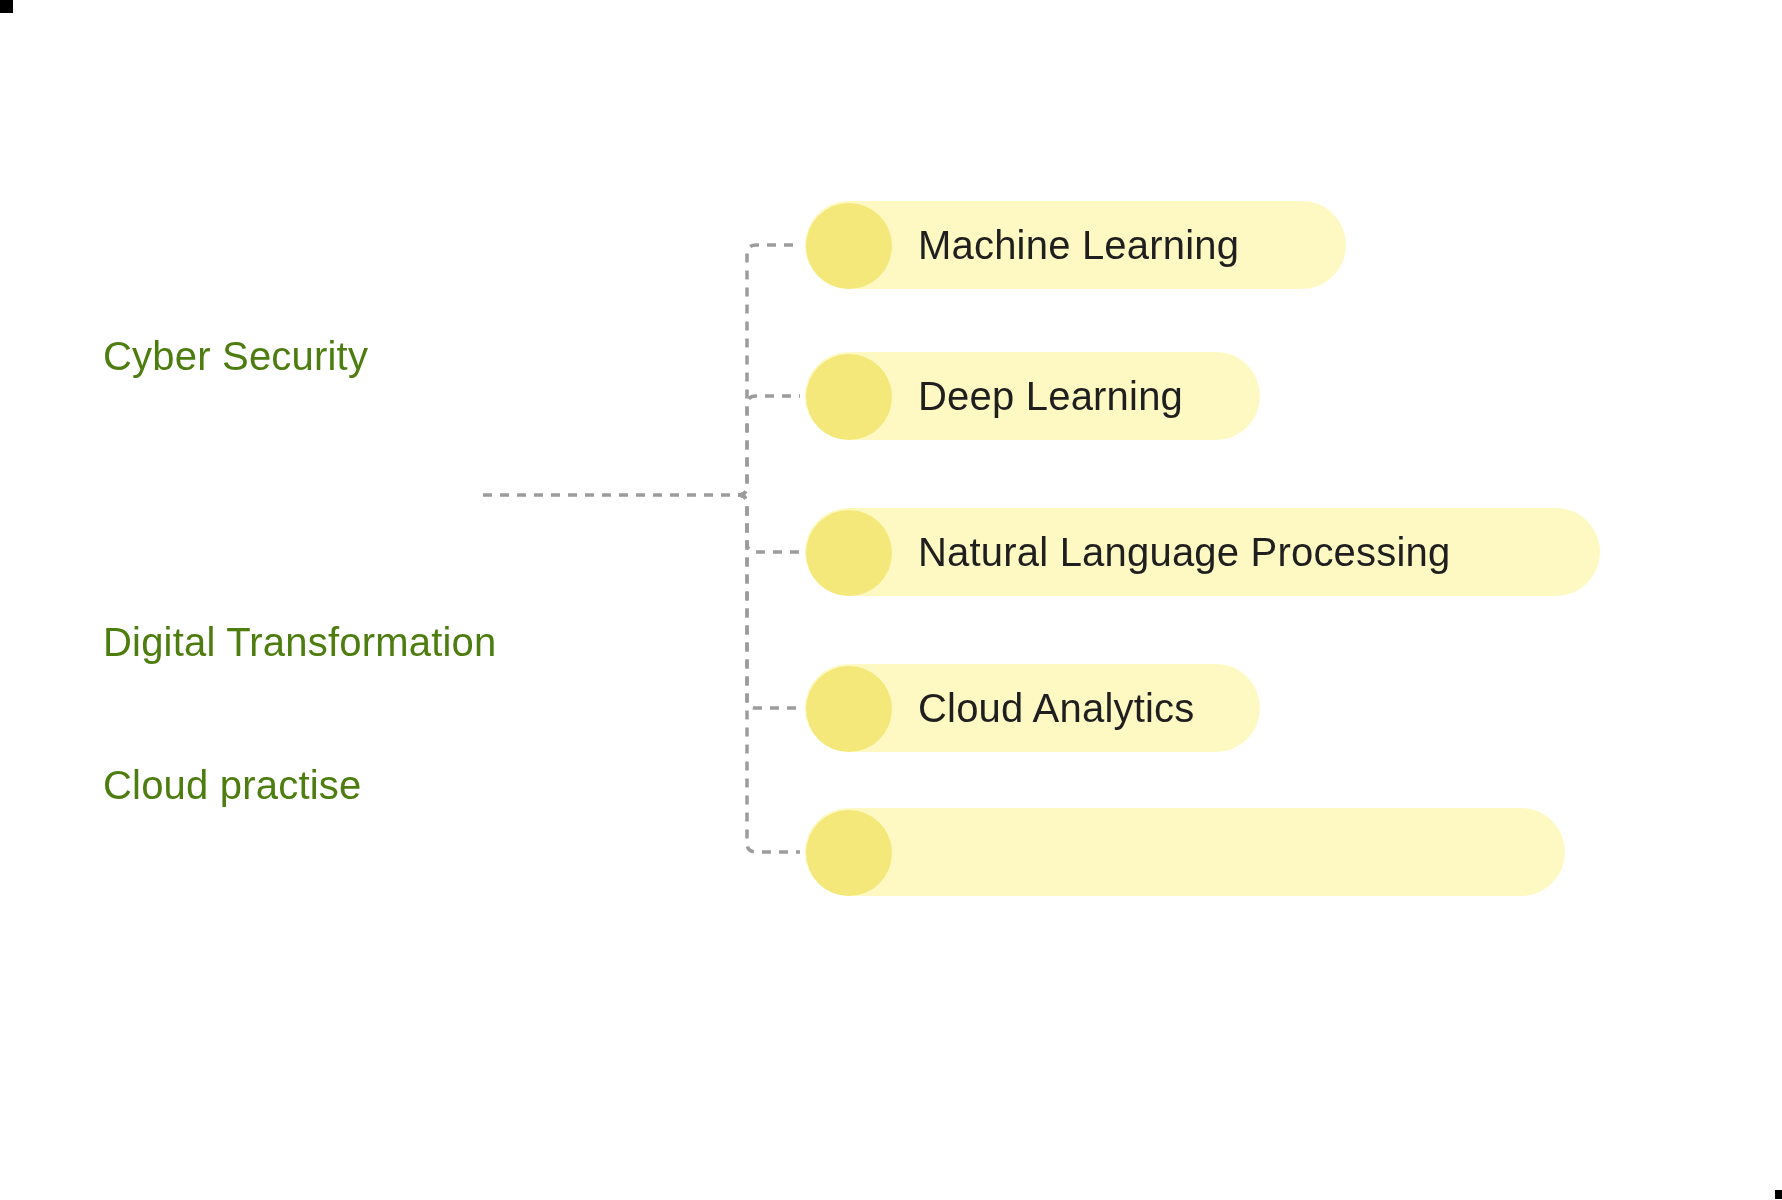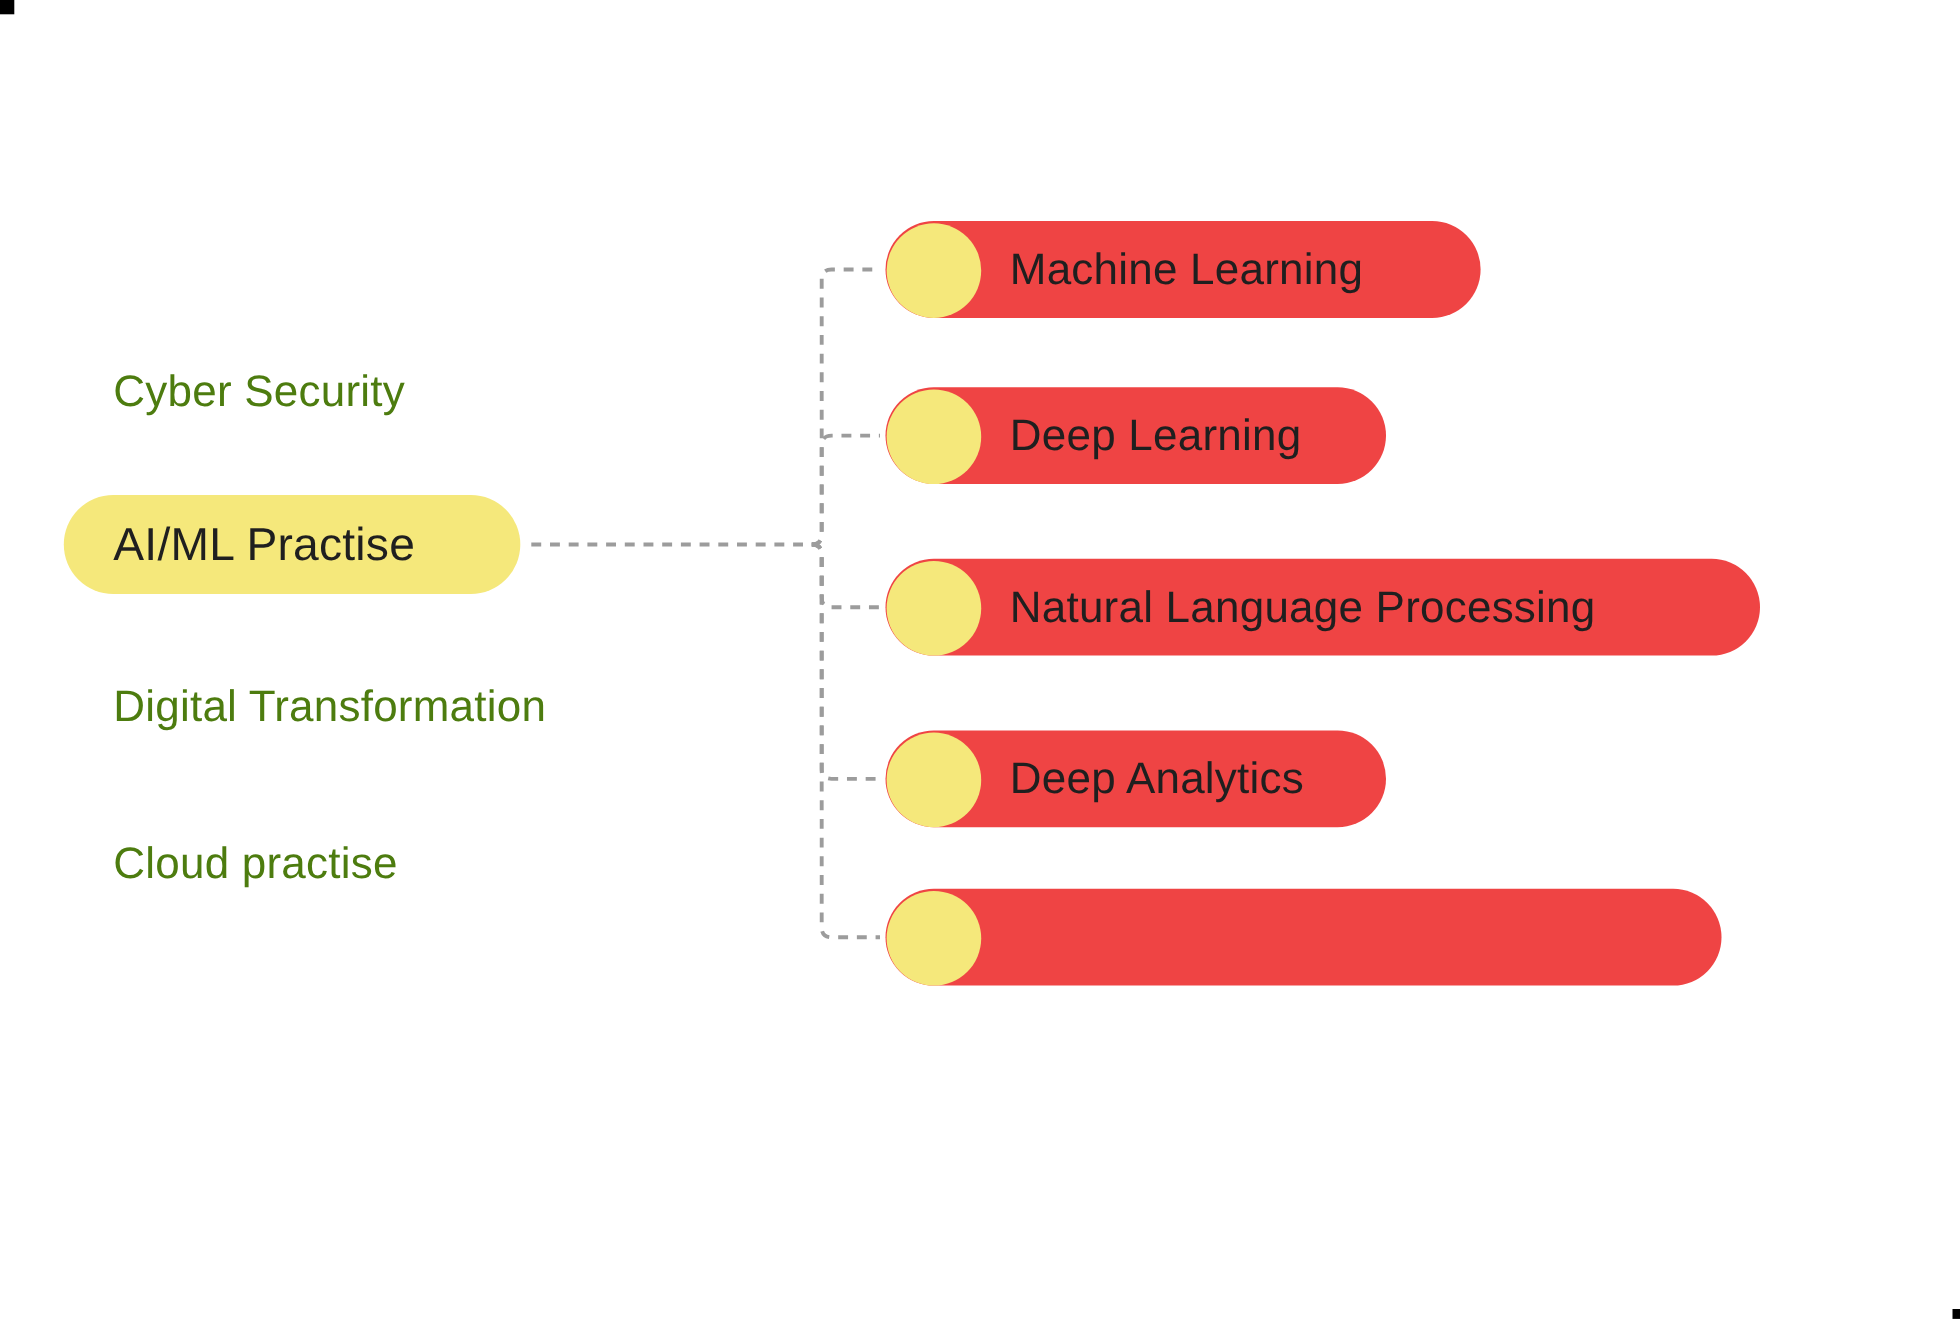--- a/index.html
+++ b/index.html
@@ -57,21 +57,21 @@
     box-sizing: border-box;
     font-size: 42px;
     letter-spacing: 0.2px;
     white-space: nowrap;
   }
   .child-pill {
     position: absolute;
     left: 805px;
     height: 88px;
     border-radius: 44px;
-    background: #ef4444;
+    background: #fef9c3;
     display: flex;
     align-items: center;
     padding-left: 113px;
     box-sizing: border-box;
     font-size: 40px;
     letter-spacing: 0.2px;
     white-space: nowrap;
   }
   .child-pill .dot {
     position: absolute;
@@ -98,23 +98,20 @@
     <path d="M 483 495 H 738"></path>
     <path d="M 738 495 Q 747 495 747 486 V 254 Q 747 245 756 245 H 800"></path>
     <path d="M 738 495 Q 747 495 747 486 V 405 Q 747 396 756 396 H 800"></path>
     <path d="M 738 495 Q 747 495 747 504 V 543 Q 747 552 756 552 H 800"></path>
     <path d="M 738 495 Q 747 495 747 504 V 699 Q 747 708 756 708 H 800"></path>
     <path d="M 738 495 Q 747 495 747 504 V 843 Q 747 852 756 852 H 800"></path>
   </svg>
 
   <div class="side-label" style="top:328px">Cyber Security</div>
 
-  <div class="root-pill">
-    <span>AI/ML Practise</span>
-  </div>
 
   <div class="side-label" style="top:757px">Cloud practise</div>
 
   <div class="side-label" style="top:614px">Digital Transformation</div>
 
   <div class="child-pill" style="top:201px;width:541px">
     <span class="dot"></span>
     <span>Machine Learning</span>
   </div>
 
@@ -123,21 +120,21 @@
     <span>Natural Language Processing</span>
   </div>
 
   <div class="child-pill" style="top:352px;width:455px">
     <span class="dot"></span>
     <span>Deep Learning</span>
   </div>
 
   <div class="child-pill" style="top:664px;width:455px">
     <span class="dot"></span>
-    <span>Deep Analytics</span>
+    <span>Cloud Analytics</span>
   </div>
 
   <div class="child-pill" style="top:808px;width:760px">
     <span class="dot"></span>
   </div>
 
   <div class="crop-mark tl"></div>
   <div class="crop-mark br"></div>
 
 </div>

